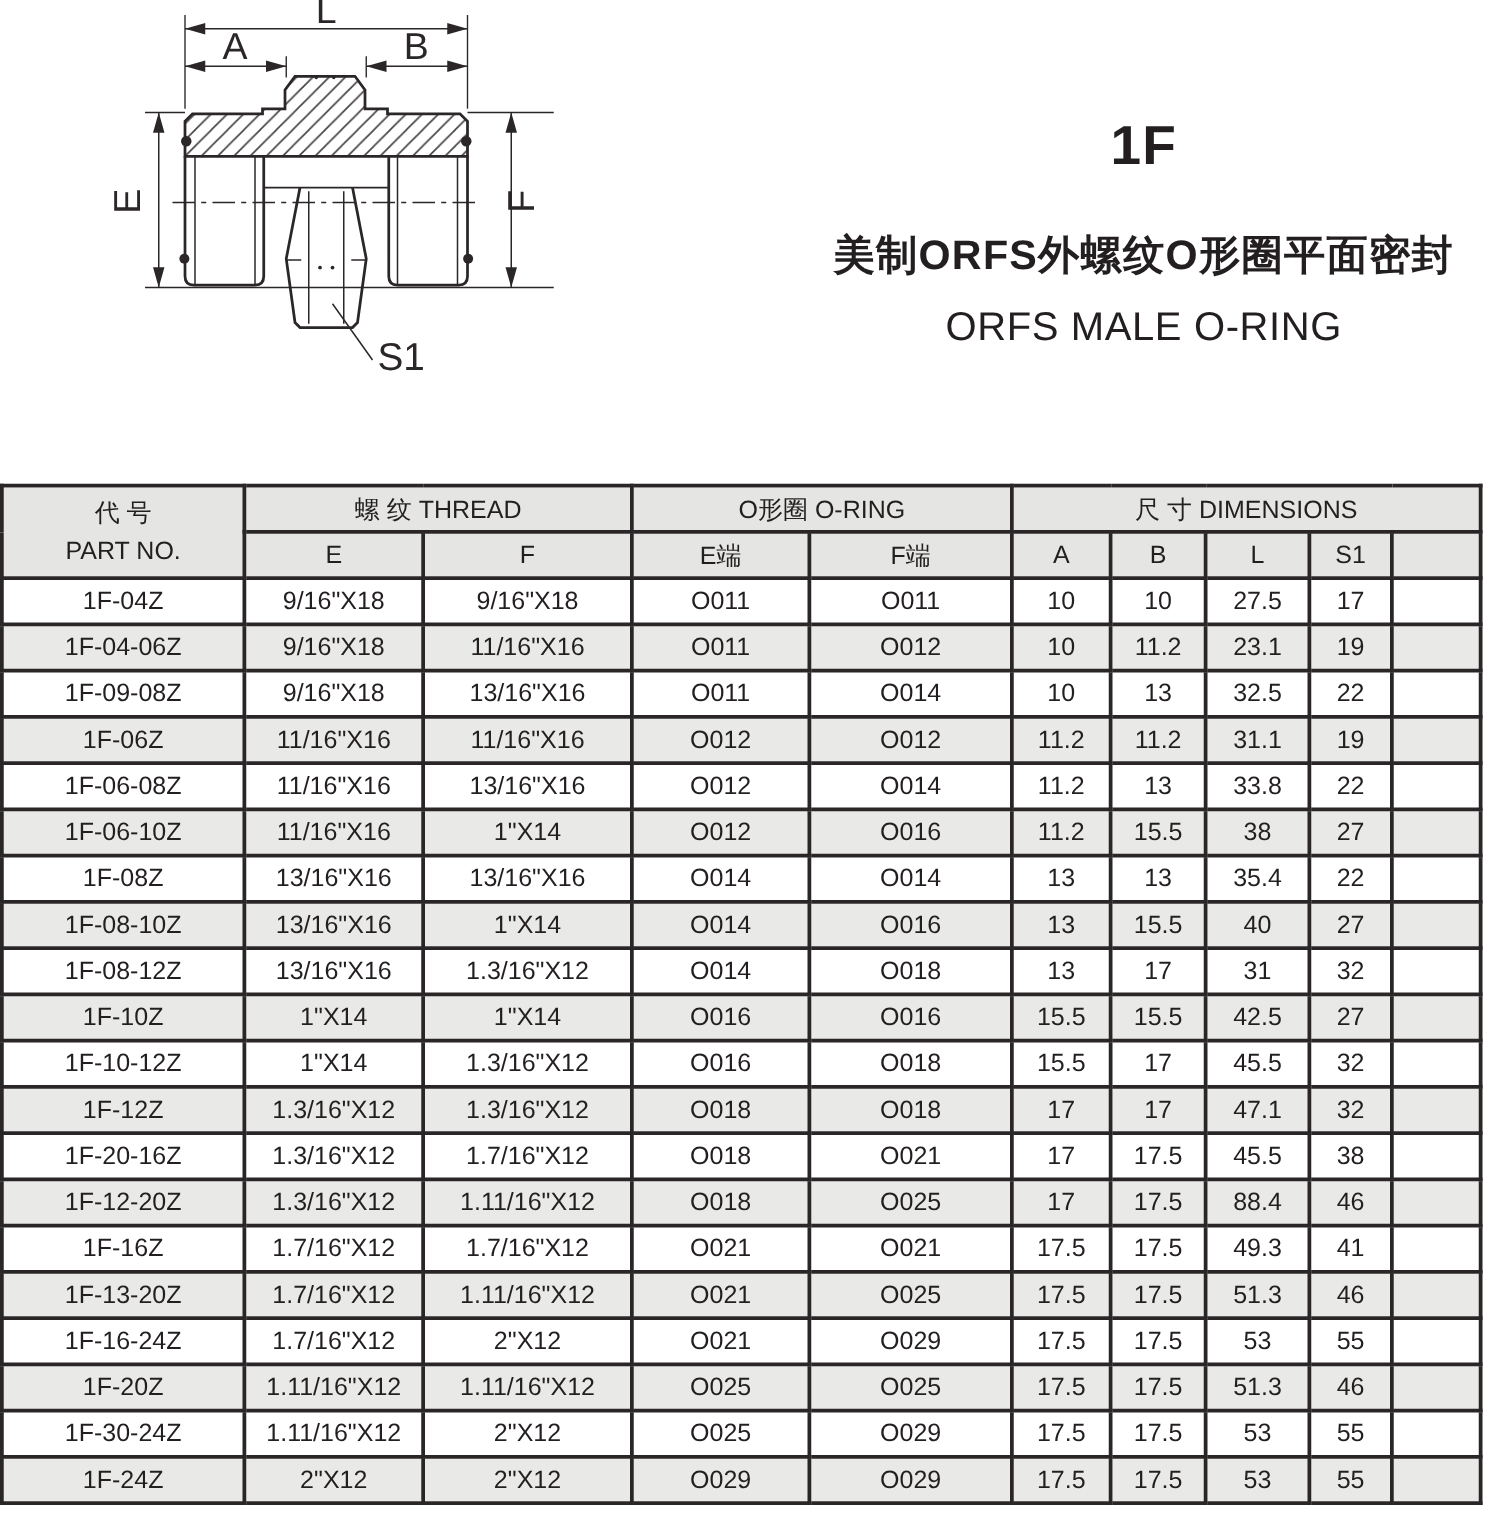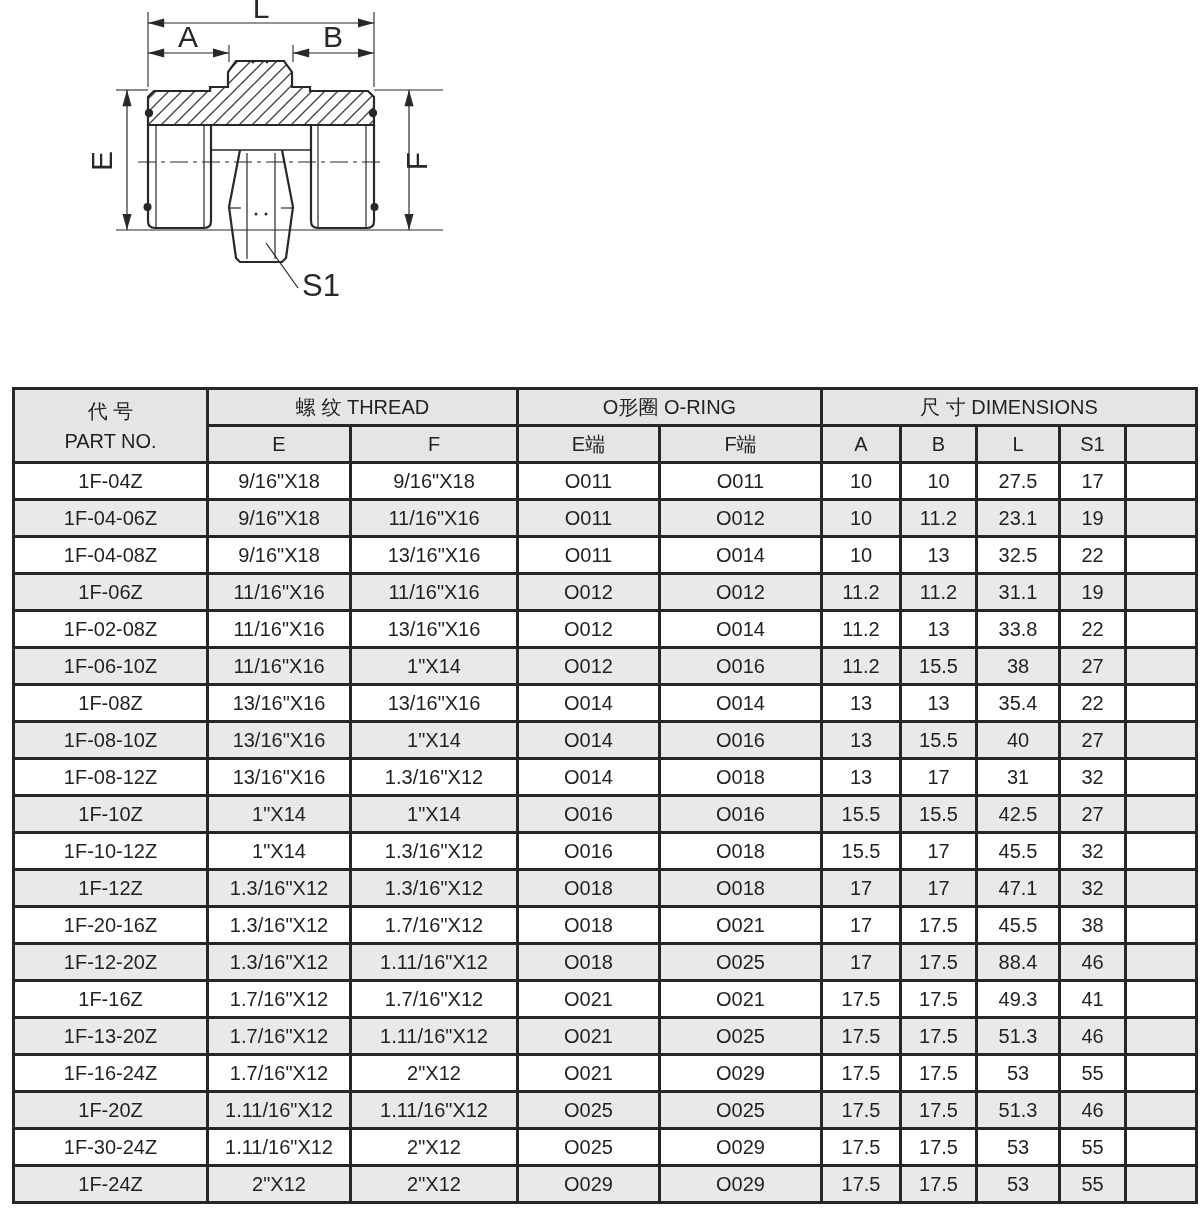--- a/index.html
+++ b/index.html
@@ -11,21 +11,21 @@
   .drawing { position: absolute; left: 0; top: 0; }
 
   
   .title-block { position: absolute; left: 630px; top: 94px; width: 570px; text-align: center; }
   .title-code  { font-size: 44px; font-weight: bold; line-height: 46px; letter-spacing: 1px; }
   .title-cn    { font-size: 33px; font-weight: 600; margin-top: 42px; letter-spacing: 1px; }
   .title-en    { font-size: 32px; font-weight: 400; margin-top: 16px; letter-spacing: 0.5px; }
 
   
   .spec-table {
-    position: absolute; left: 12px; top: 387px;
+    position: absolute; left: 0; top: 387px;
     width: 1186px; table-layout: fixed;
     border-collapse: collapse;
     font-size: 20px;
   }
   .spec-table th, .spec-table td {
     border: 3px solid #2a2627;
     text-align: center; vertical-align: middle;
     padding: 0; font-weight: 400;
     overflow: hidden; white-space: nowrap;
   }
@@ -106,20 +106,25 @@
     <g fill="#2b2728" font-family="Liberation Sans, sans-serif" font-size="30" stroke="none">
       <text x="261" y="18" text-anchor="middle">L</text>
       <text x="188" y="47" text-anchor="middle">A</text>
       <text x="333" y="47" text-anchor="middle">B</text>
       <text x="112" y="161" text-anchor="middle" transform="rotate(-90 112 161)">E</text>
       <text x="427" y="161" text-anchor="middle" transform="rotate(-90 427 161)">F</text>
       <text x="302" y="296" font-size="31">S1</text>
     </g>
   </svg>
 
+  <div class="title-block">
+    <div class="title-code">1F</div>
+    <div class="title-cn">美制ORFS外螺纹O形圈平面密封</div>
+    <div class="title-en">ORFS MALE O-RING</div>
+  </div>
 
   <table class="spec-table">
     <colgroup>
       <col style="width:194px">
         <col style="width:143px">
         <col style="width:167px">
       <col style="width:142px">
         <col style="width:162px">
         <col style="width:79px">
       <col style="width:76px">
@@ -168,21 +173,21 @@
           <td>11/16"X16</td>
           <td>O011</td>
           <td>O012</td>
           <td>10</td>
           <td>11.2</td>
           <td>23.1</td>
           <td>19</td>
           <td></td>
         </tr>
         <tr>
-          <td>1F-04-08Z</td>
+          <td>1F-09-08Z</td>
           <td>9/16"X18</td>
           <td>13/16"X16</td>
           <td>O011</td>
           <td>O014</td>
           <td>10</td>
           <td>13</td>
           <td>32.5</td>
           <td>22</td>
           <td></td>
         </tr>
@@ -192,21 +197,21 @@
           <td>11/16"X16</td>
           <td>O012</td>
           <td>O012</td>
           <td>11.2</td>
           <td>11.2</td>
           <td>31.1</td>
           <td>19</td>
           <td></td>
         </tr>
         <tr>
-          <td>1F-02-08Z</td>
+          <td>1F-06-08Z</td>
           <td>11/16"X16</td>
           <td>13/16"X16</td>
           <td>O012</td>
           <td>O014</td>
           <td>11.2</td>
           <td>13</td>
           <td>33.8</td>
           <td>22</td>
           <td></td>
         </tr>

